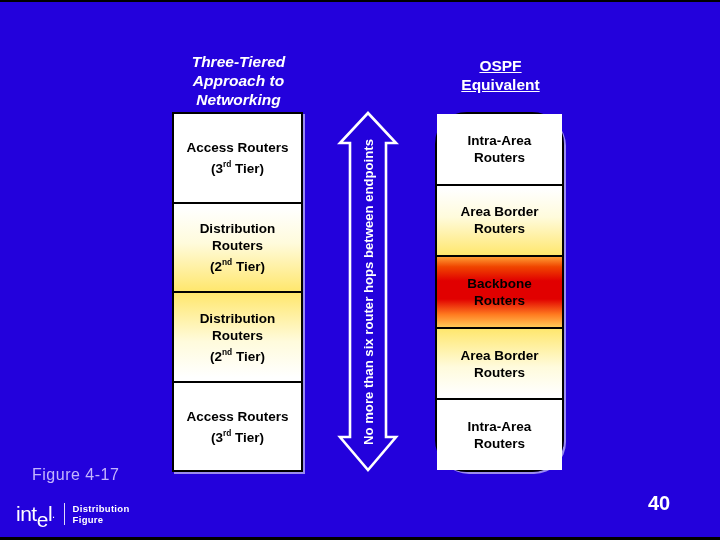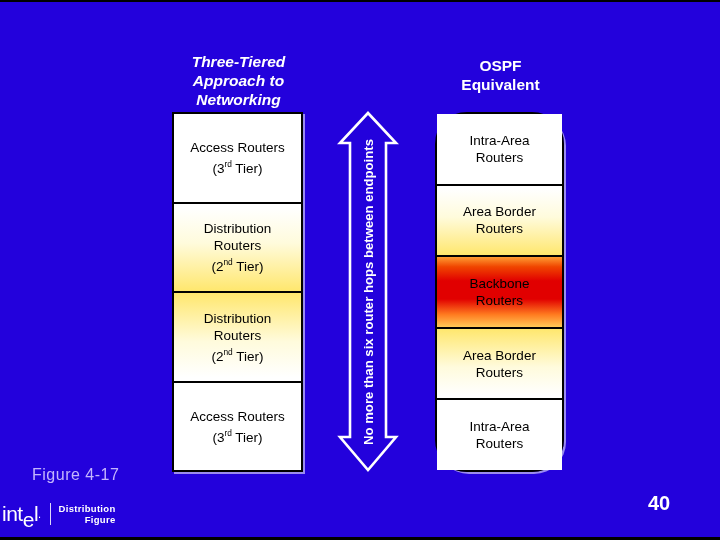--- a/index.html
+++ b/index.html
@@ -23,21 +23,21 @@
   .col-title {
     position: absolute;
     color: var(--c-text_light, #fff);
     font-weight: bold;
     font-size: 15.5px;
     line-height: 19px;
     text-align: center;
     white-space: pre-line;
   }
   .title-left  { left: 174px; top: 52px; width: 129px; font-style: italic; }
-  .title-right { left: 437px; top: 56px; width: 127px; }
+  .title-right { left: 437px; top: 56px; width: 127px; text-decoration: underline; }
 
   .tier-column {
     position: absolute;
     top: 112px;
     height: 356px;
     border: 2px solid var(--c-border, #000);
     display: flex;
     flex-direction: column;
     box-shadow: 2px 2px 0 rgba(255,255,255,0.55);
   }
@@ -45,21 +45,21 @@
   .col-right { left: 435px; width: 125px; border-radius: 32px; }
 
   .tier-box {
     flex: 1;
     display: flex;
     flex-direction: column;
     align-items: center;
     justify-content: center;
     text-align: center;
     color: var(--c-text_dark, #000);
-    font-weight: normal;
+    font-weight: bold;
     font-size: 13.5px;
     line-height: 17px;
   }
   .tier-box:not(:last-child) { border-bottom: 2.5px solid var(--c-border, #000); }
 
   .b-white { background: var(--c-box_white, #fff); }
   .b-yellow-down {
     background: linear-gradient(to bottom,
       #FFFFFF 4%, #FFFBDC 45%, var(--c-box_yellow, #FFE76E) 100%);
   }
@@ -85,21 +85,21 @@
   }
 
   .figure-caption {
     position: absolute;
     left: 32px; top: 466px;
     font-size: 16px;
     color: #c4b5fd;
     letter-spacing: 0.5px;
   }
 
-  .footer { position: absolute; left: 2px; top: 501px; display: flex; align-items: center; text-align: right; }
+  .footer { position: absolute; left: 16px; top: 501px; display: flex; align-items: center; }
   .intel-logo {
     color: var(--c-text_light, #fff);
     font-size: 21px;
     letter-spacing: -0.5px;
     line-height: 26px;
     display: flex;
     align-items: flex-start;
   }
   .intel-logo .dropped-e { position: relative; top: 6px; }
   .intel-logo .logo-dot { font-size: 11px; align-self: flex-end; }

